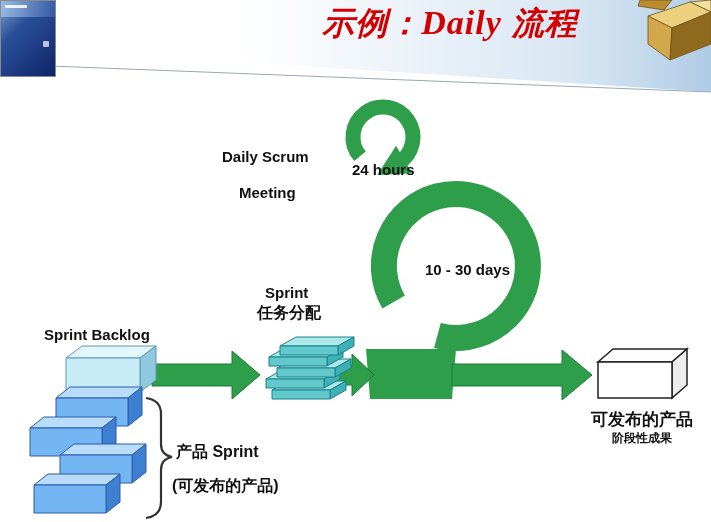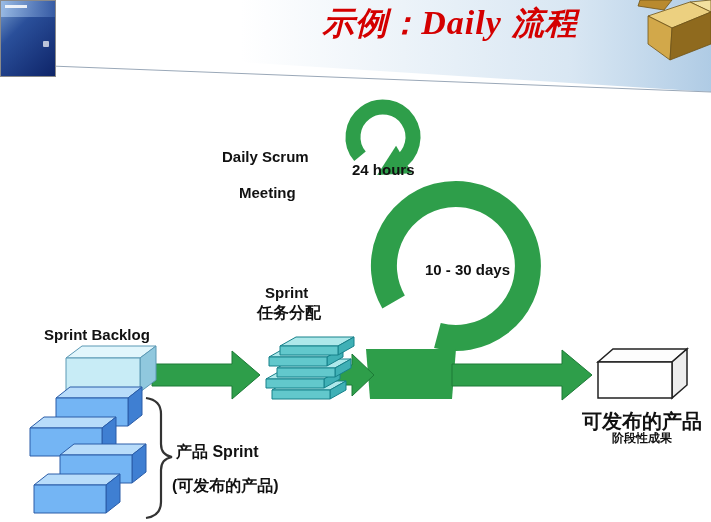--- a/index.html
+++ b/index.html
@@ -50,21 +50,21 @@
     opacity:.85;
   }
   #slide-thumbnail .thumb-mark {
     position:absolute; left:4px; top:4px; width:22px; height:3px;
     background:rgba(255,255,255,.85);
   }
   #slide-thumbnail .thumb-dot {
     position:absolute; right:6px; top:40px; width:6px; height:6px;
     background:rgba(255,255,255,.7); border-radius:1px;
   }
-  #release-label { width:140px; text-align:center; font-size:20px; }
+  #release-label { width:140px; text-align:center; font-size:17px; }
 </style>
 </head>
 <body>
 
 <svg id="diagram-svg" width="711" height="522" viewBox="0 0 711 522">
   <defs>
     <linearGradient id="swooshGrad" x1="0" y1="0" x2="1" y2="0">
       <stop offset="0" stop-color="#aac9e4" stop-opacity="0"></stop>
       <stop offset="0.7" stop-color="#aac9e4" stop-opacity="0.45"></stop>
       <stop offset="1" stop-color="#9bbede" stop-opacity="0.8"></stop>

